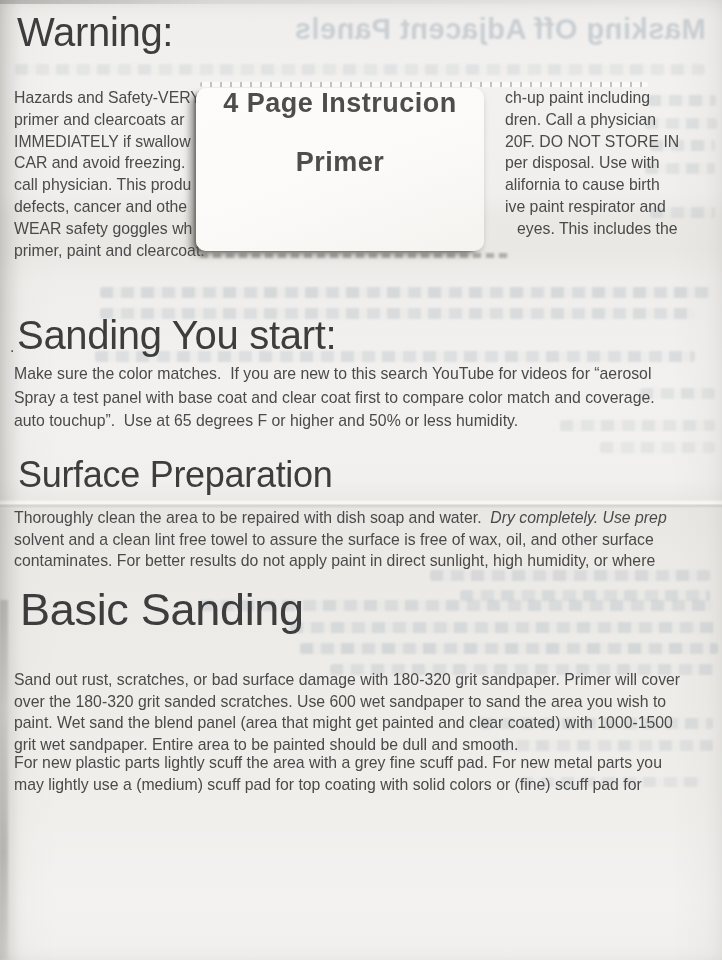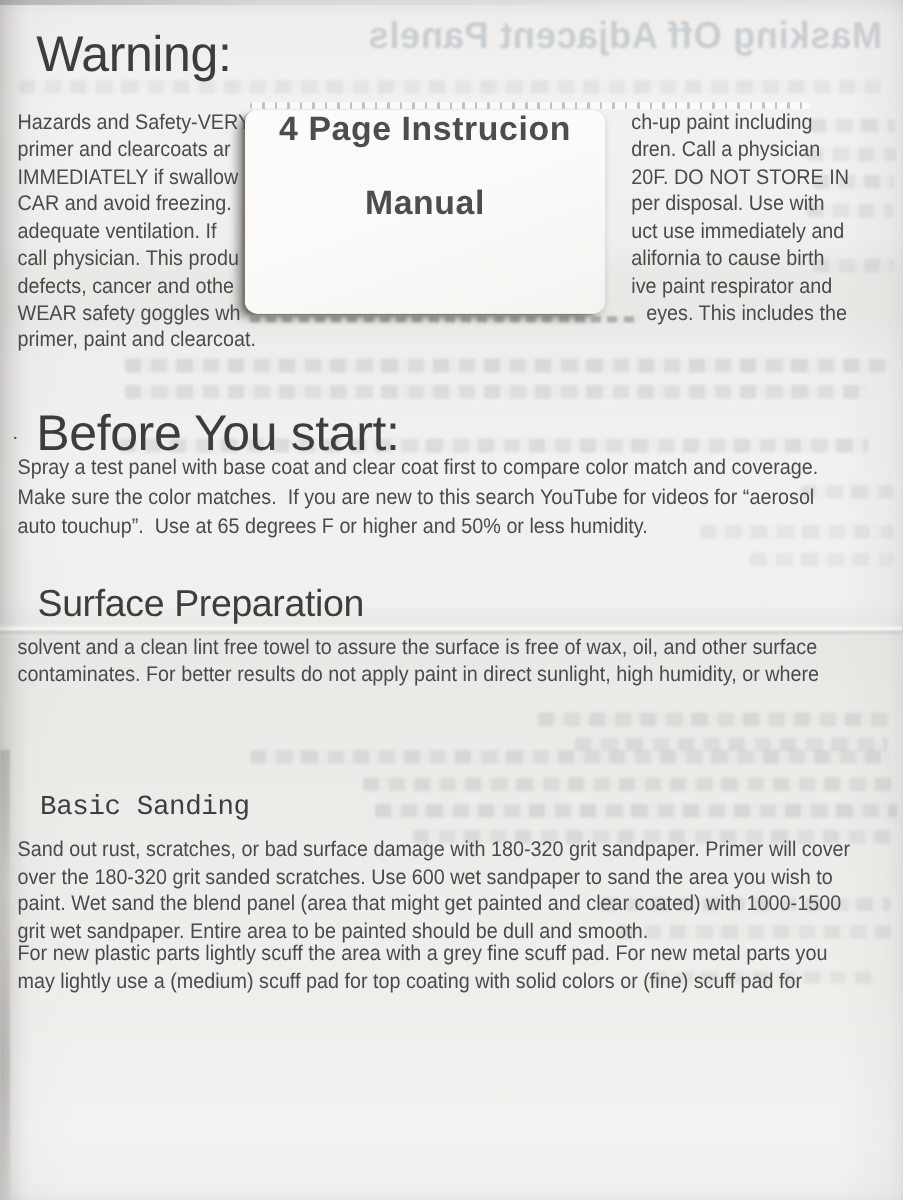--- a/index.html
+++ b/index.html
@@ -8,21 +8,21 @@
     font-family:"Liberation Sans",sans-serif;
     background:
       linear-gradient(90deg, rgba(185,182,178,.28) 0%, rgba(220,218,214,.12) 3%, rgba(0,0,0,0) 8%, rgba(0,0,0,0) 93%, rgba(205,202,198,.18) 100%),
       linear-gradient(180deg,
         #efeeec 0%, #f2f1ef 9%, #f0efed 20%, #eae9e6 22.5%, #e9e8e5 26%,
         #efeeec 29.5%, #f2f1ef 40%, #f1f0ee 50%, #e8e7e4 52.8%, #ebeae7 58%,
         #edece9 70%, #efeeeb 82%, #f3f2f0 94%, #f0efed 100%);
   }
   .abs{position:absolute;}
   
-  .hd{margin:16px;font-weight:400;color:#3d3d3d;line-height:1;letter-spacing:-0.3px;white-space:nowrap;}
+  .hd{margin:4px;font-weight:400;color:#3d3d3d;line-height:1;letter-spacing:-0.3px;white-space:nowrap;}
   
   .para{position:absolute;left:14px;color:#4a4a4a;font-size:17px;}
   .ln{position:relative;white-space:nowrap;}
   .tx{display:inline-block;transform:scaleX(0.93);transform-origin:0 50%;white-space:pre;}
   .rfrag{position:absolute;left:491px;top:0;transform:scaleX(0.93);transform-origin:0 50%;white-space:pre;}
   .rfrag.shift{left:503px;}
   .it{font-style:italic;}
   
   .ghost-hd{
     color:#bfc6cc;font-weight:700;font-size:30px;line-height:1;white-space:nowrap;
@@ -97,52 +97,52 @@
   <div class="gl" style="left:495px;top:740px;width:218px;opacity:.4"></div>
   <div class="gl" style="left:520px;top:777px;width:180px;height:10px;opacity:.35"></div>
 
   <h1 class="hd abs" style="left:13px;top:8px;font-size:40px;">Warning:</h1>
 
   <div class="para" style="top:87px;line-height:21.8px;">
     <div class="ln"><span class="tx">Hazards and Safety-VERY</span><span class="rfrag">ch-up paint including</span></div>
     <div class="ln"><span class="tx">primer and clearcoats ar</span><span class="rfrag">dren. Call a physician</span></div>
     <div class="ln"><span class="tx">IMMEDIATELY if swallow</span><span class="rfrag">20F. DO NOT STORE IN</span></div>
     <div class="ln"><span class="tx">CAR and avoid freezing.</span><span class="rfrag">per disposal. Use with</span></div>
-    <div class="ln"><span class="tx">adequate ventilation. If</span><span class="rfrag">uct use immediately and</span></div>
     <div class="ln"><span class="tx">call physician. This produ</span><span class="rfrag">alifornia to cause birth</span></div>
     <div class="ln"><span class="tx">defects, cancer and othe</span><span class="rfrag">ive paint respirator and</span></div>
     <div class="ln"><span class="tx">WEAR safety goggles wh</span><span class="rfrag shift">eyes. This includes the</span></div>
     <div class="ln"><span class="tx">primer, paint and clearcoat.</span></div>
   </div>
 
   <div class="perf"></div>
   <div class="shadow-dashes"></div>
   <div class="sticker">
     <div class="sticker-line">4 Page Instrucion</div>
-    <div class="sticker-line">Manual</div>
+    <div class="sticker-line">Primer</div>
   </div>
 
-  <h2 class="hd abs" style="left:13px;top:311px;font-size:40px;">Before You start:</h2>
+  <h2 class="hd abs" style="left:13px;top:311px;font-size:40px;">Sanding You start:</h2>
   <div class="dotmark">.</div>
 
   <div class="para" style="top:362px;line-height:23.5px;">
+    <div class="ln"><span class="tx">Make sure the color matches.  If you are new to this search YouTube for videos for “aerosol</span></div>
     <div class="ln"><span class="tx">Spray a test panel with base coat and clear coat first to compare color match and coverage.</span></div>
-    <div class="ln"><span class="tx">Make sure the color matches.  If you are new to this search YouTube for videos for “aerosol</span></div>
     <div class="ln"><span class="tx">auto touchup”.  Use at 65 degrees F or higher and 50% or less humidity.</span></div>
   </div>
 
-  <h2 class="hd abs" style="left:14px;top:453px;font-size:30px;">Surface Preparation</h2>
+  <h2 class="hd abs" style="left:14px;top:453px;font-size:36px;">Surface Preparation</h2>
   <div class="fold"></div>
 
   <div class="para" style="top:507px;line-height:21.5px;">
+    <div class="ln"><span class="tx"><span>Thoroughly clean the area to be repaired with dish soap and water.  </span><span class="it">Dry completely. Use prep</span></span></div>
     <div class="ln"><span class="tx">solvent and a clean lint free towel to assure the surface is free of wax, oil, and other surface</span></div>
     <div class="ln"><span class="tx">contaminates. For better results do not apply paint in direct sunlight, high humidity, or where</span></div>
   </div>
 
-  <h2 class="hd abs" style="left:16px;top:619px;font-size:22px;font-family:Liberation Mono, monospace;">Basic Sanding</h2>
+  <h2 class="hd abs" style="left:16px;top:583px;font-size:45px;">Basic Sanding</h2>
 
   <div class="para" style="top:669px;line-height:21.5px;">
     <div class="ln"><span class="tx">Sand out rust, scratches, or bad surface damage with 180-320 grit sandpaper. Primer will cover</span></div>
     <div class="ln"><span class="tx">over the 180-320 grit sanded scratches. Use 600 wet sandpaper to sand the area you wish to</span></div>
     <div class="ln"><span class="tx">paint. Wet sand the blend panel (area that might get painted and clear coated) with 1000-1500</span></div>
     <div class="ln"><span class="tx">grit wet sandpaper. Entire area to be painted should be dull and smooth.</span></div>
   </div>
 
   <div class="para" style="top:752px;line-height:21.5px;">
     <div class="ln"><span class="tx">For new plastic parts lightly scuff the area with a grey fine scuff pad. For new metal parts you</span></div>

